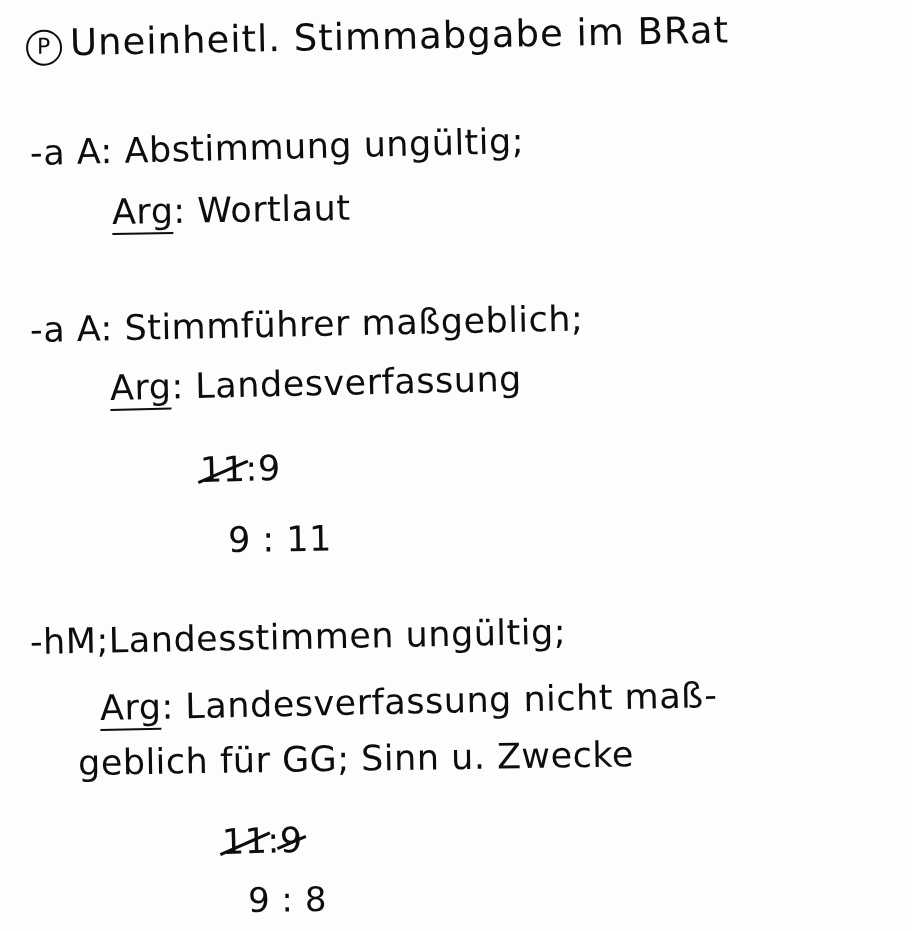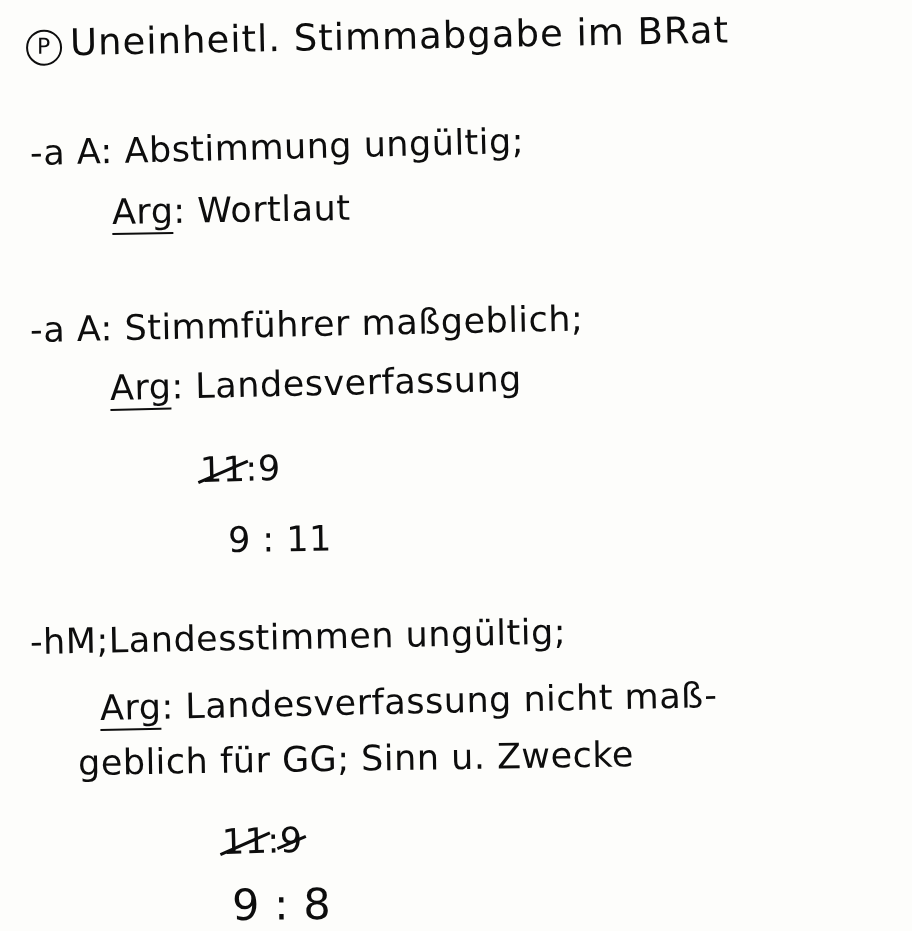--- a/index.html
+++ b/index.html
@@ -110,23 +110,23 @@
     font-size: 35px;
     transform: rotate(-0.9deg);
   }
   .l3d {
     left: 222px;
     top: 822px;
     font-size: 35px;
     transform: rotate(-1.6deg);
   }
   .l3e {
-    left: 232px;
+    left: 248px;
     top: 880px;
-    font-size: 43px;
+    font-size: 34px;
     transform: rotate(-0.7deg);
   }
 
   
   .arg {
     position: relative;
     display: inline-block;
     border-bottom: 2.5px solid #0d0d0d;
     padding-bottom: 1px;
   }

